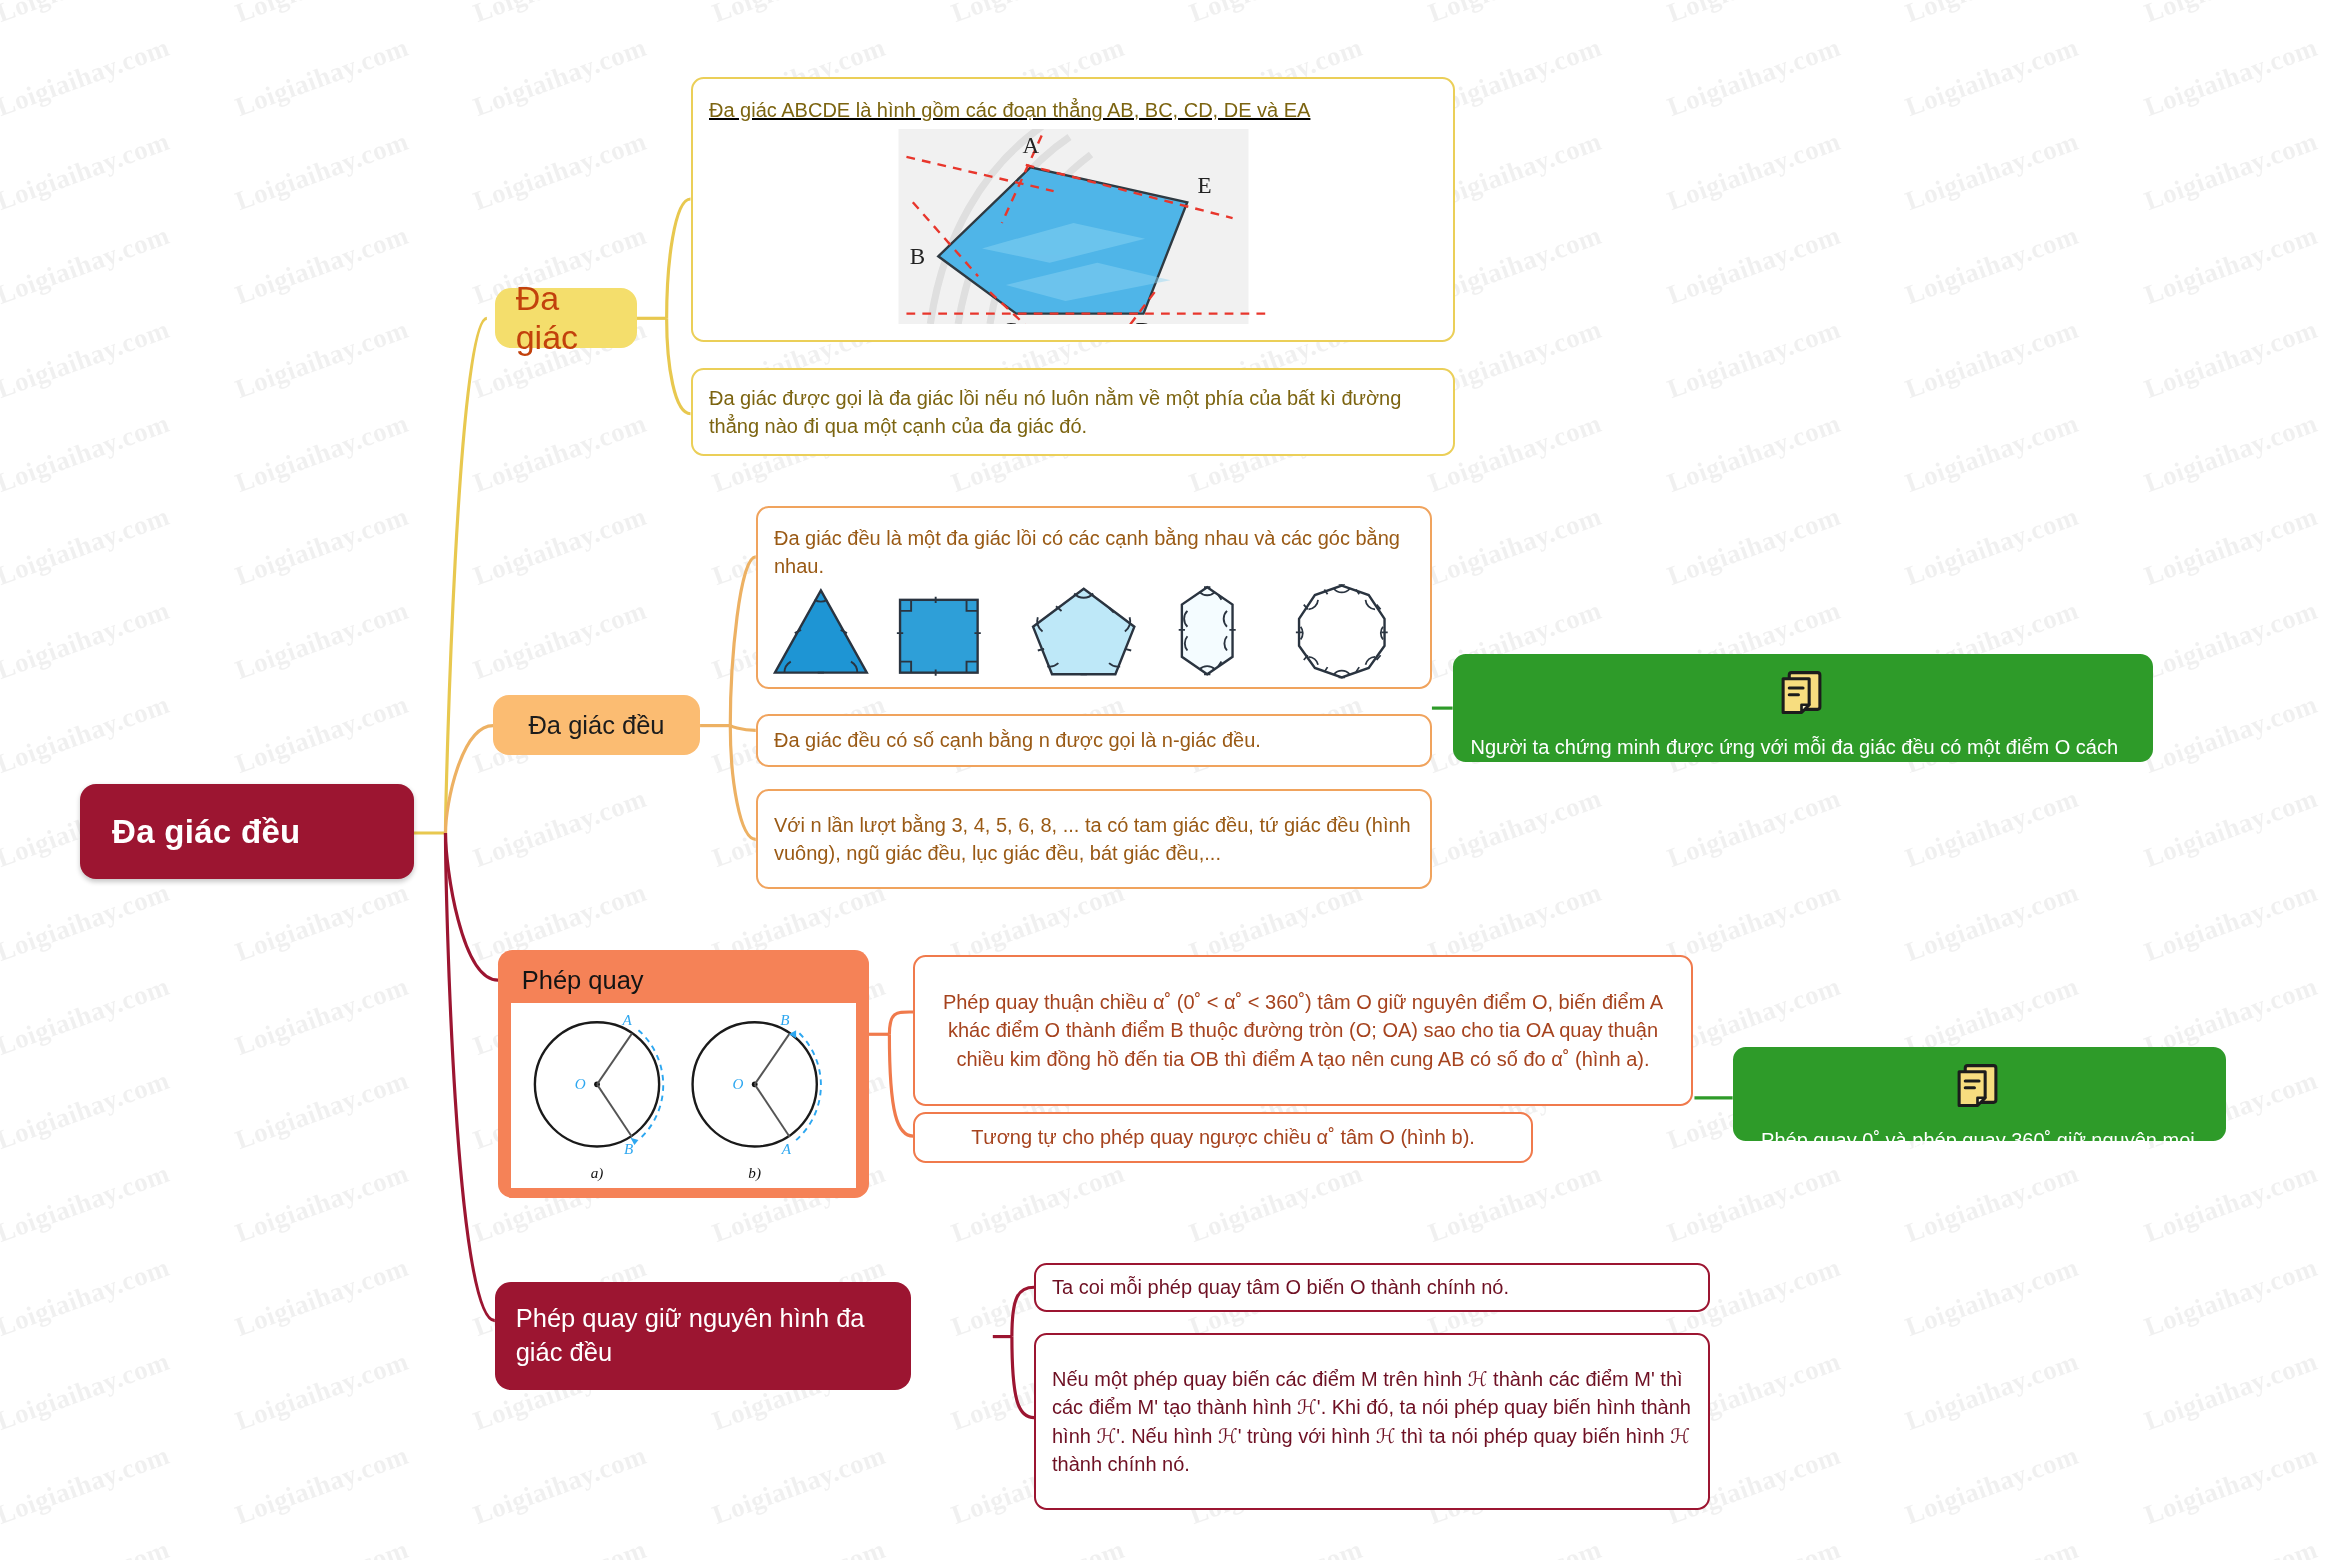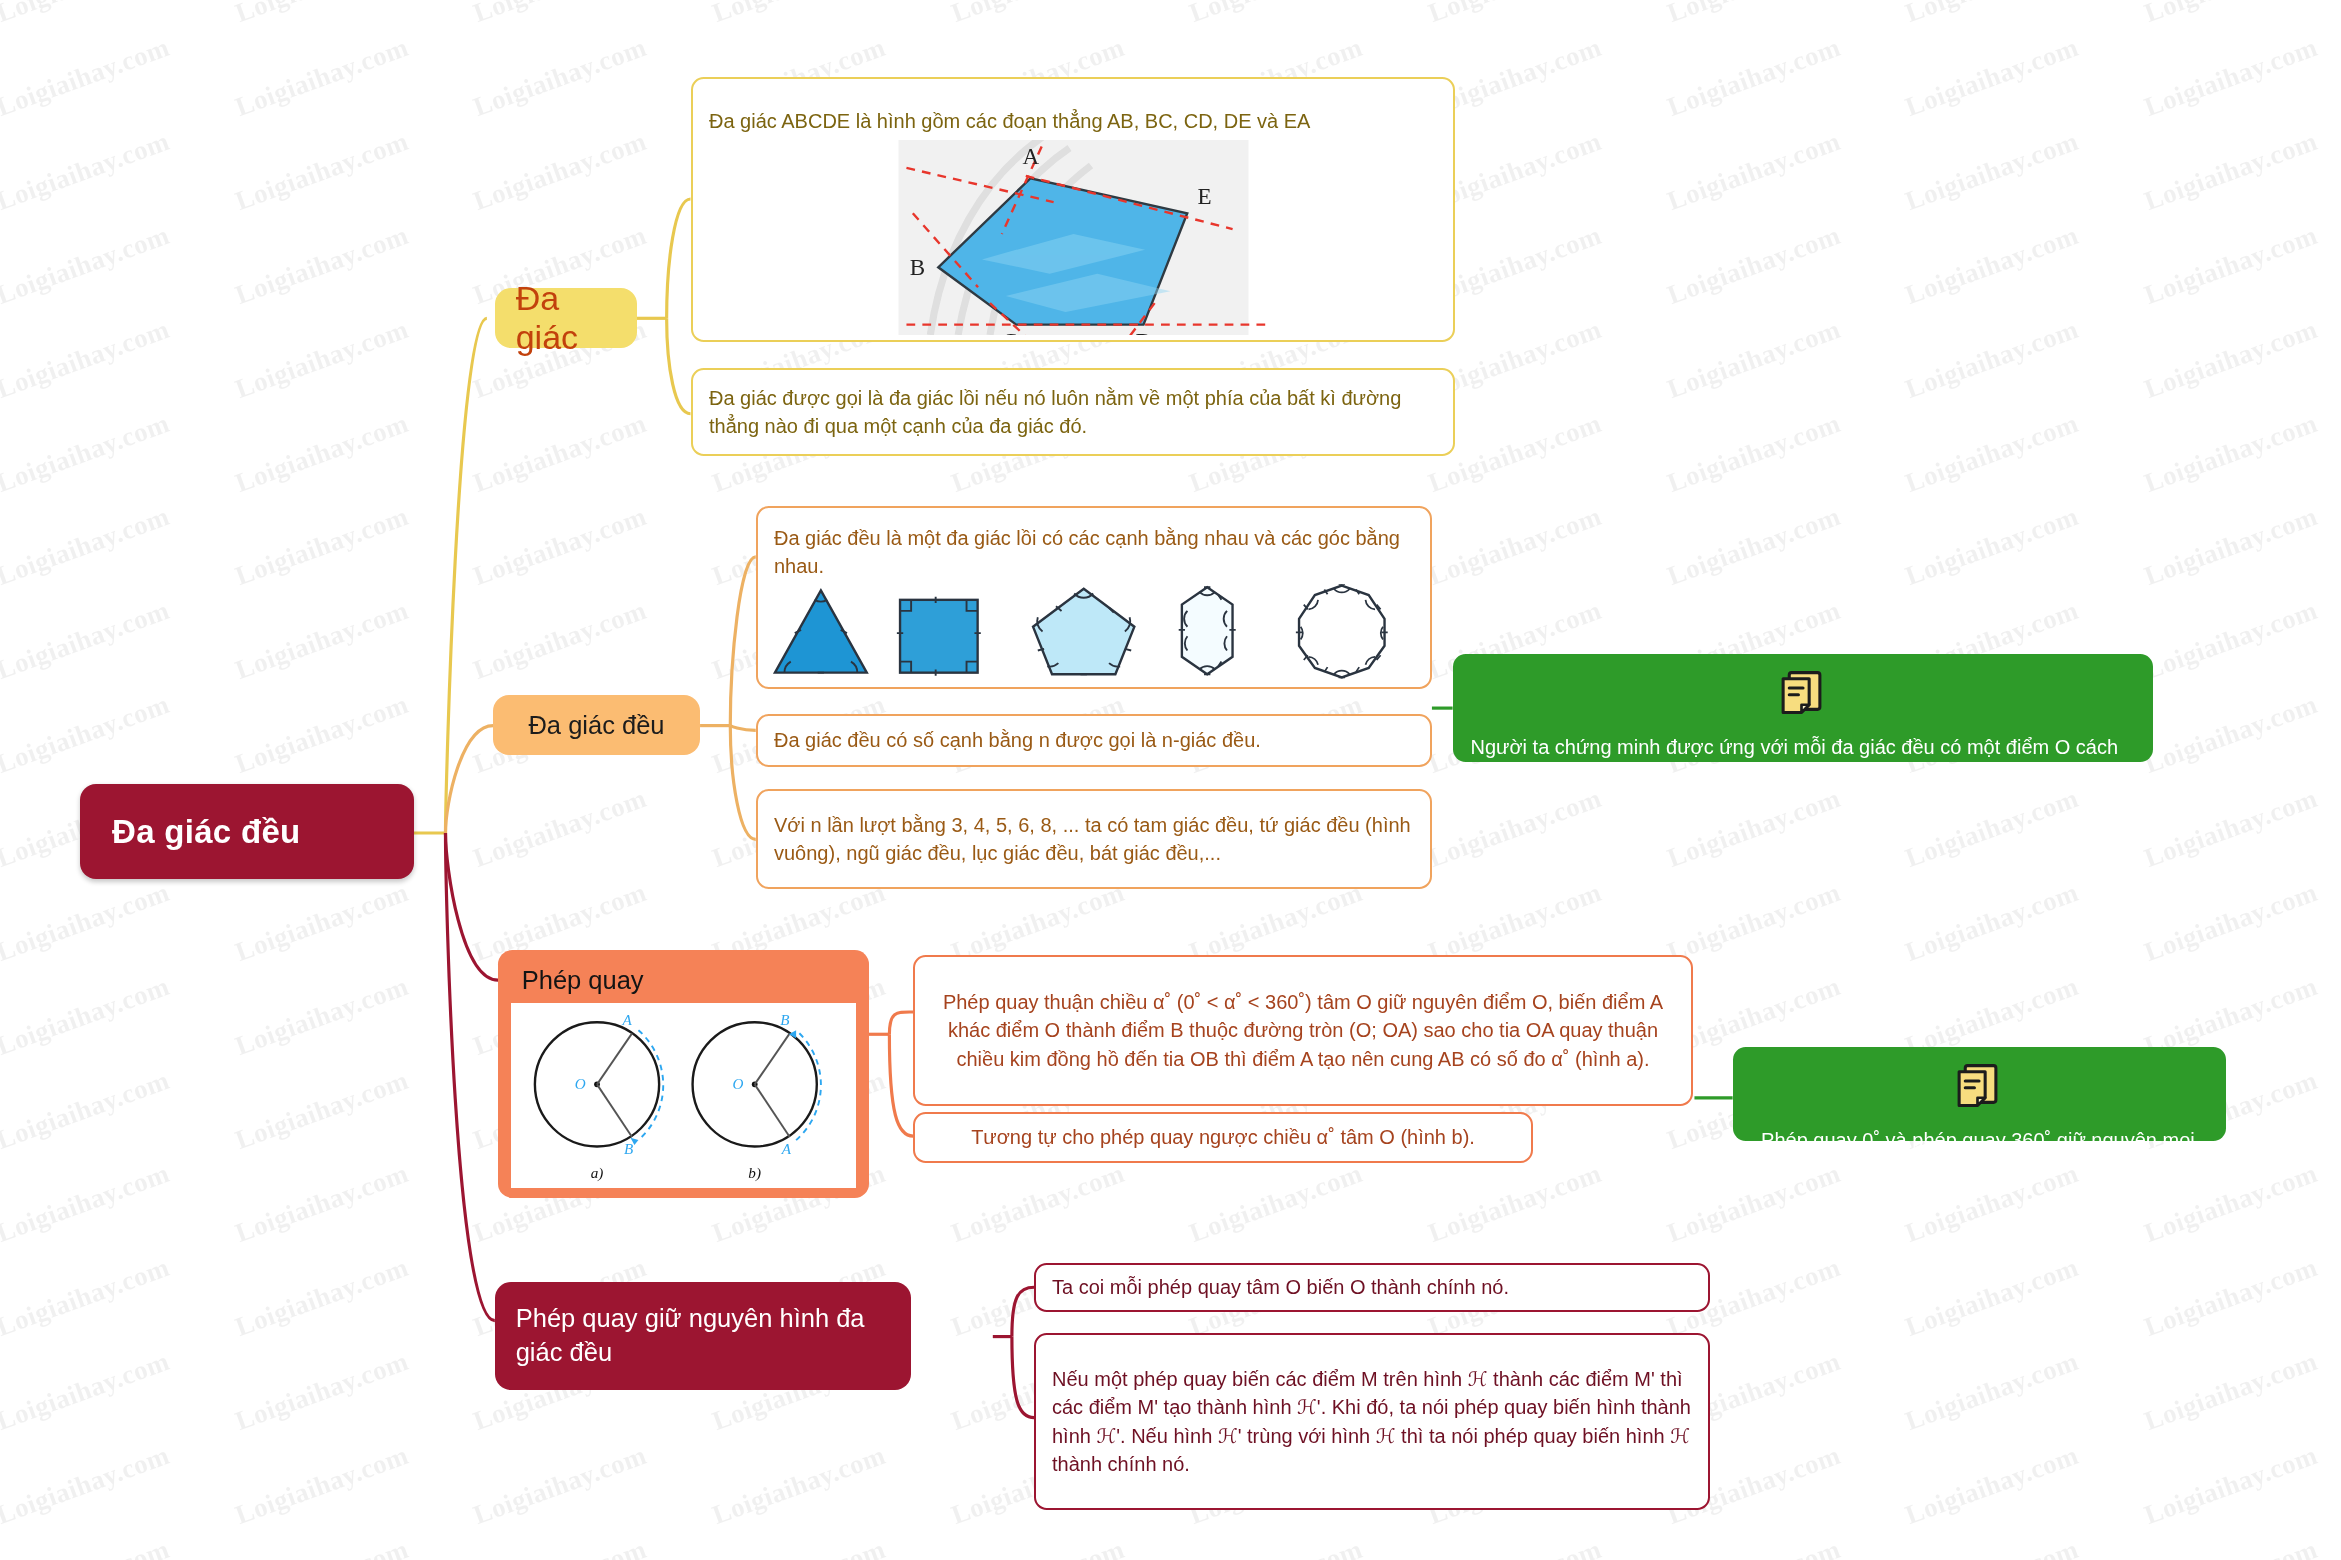--- a/index.html
+++ b/index.html
@@ -310,21 +310,21 @@
 </svg>
 
 <div class="node root" style="left:80px;top:784px;width:334px;height:95px;">
   <span class="t">Đa giác đều</span>
 </div>
 
 <div class="node pill branch-yellow" style="left:495px;top:288px;width:142px;height:60px;justify-content:center;">
   <span class="t">Đa giác</span>
 </div>
 
-<div class="leaf leaf-yellow" style="left:691px;top:77px;width:764px;height:265px;justify-content:flex-start;padding-top:28px;">
+<div class="leaf leaf-yellow" style="left:691px;top:77px;width:764px;height:265px;justify-content:flex-start;padding-top:17px;text-decoration:underline;">
   <span class="t txt">Đa giác ABCDE là hình gồm các đoạn thẳng AB, BC, CD, DE và EA</span>
 
   <div style="position:relative;width:525px;height:195px;margin:4.8px auto 0;">
     <svg viewBox="0 0 660 245" width="525" height="195">
       <rect x="110" y="0" width="440" height="245" fill="#f1f1f1"></rect>
       <g stroke="#dcdcdc" stroke-width="9" fill="none" opacity=".85">
         <path d="M150,245 C165,140 215,45 300,-10"></path>
         <path d="M185,245 C200,150 248,62 325,10"></path>
         <path d="M225,245 C238,160 282,85 352,32"></path>
       </g>

